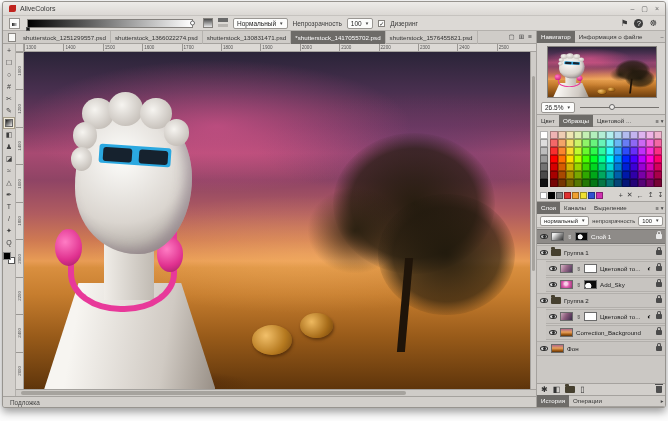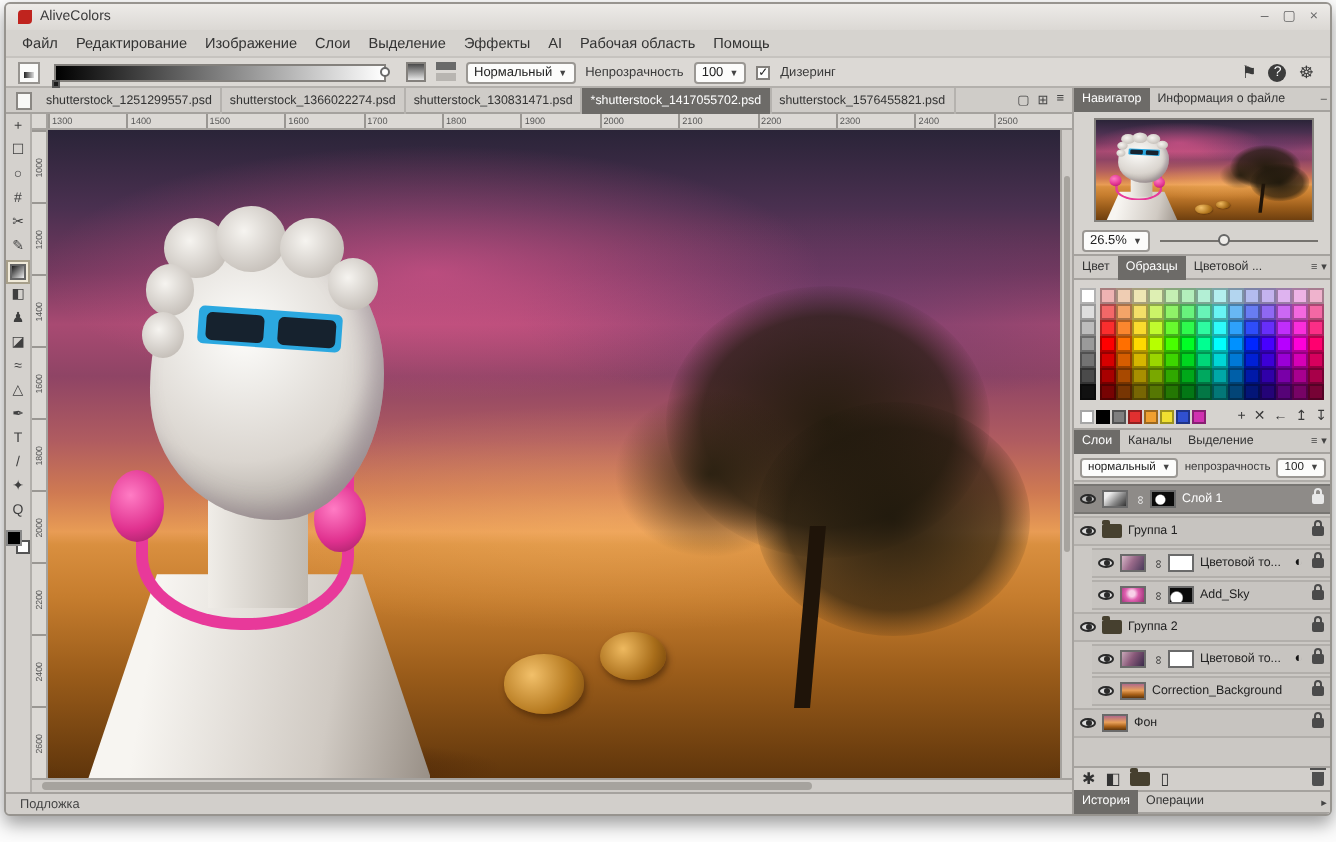--- a/index.html
+++ b/index.html
@@ -162,31 +162,20 @@
   <div class="titlebar">
     <div class="logo"></div>
     <div class="title-text">AliveColors</div>
     <div class="win-controls">
       <span>–</span>
       <span>▢</span>
       <span>×</span>
     </div>
   </div>
 
-  <div class="menubar" id="menubar">
-      <span class="menu-item">Файл</span>
-      <span class="menu-item">Редактирование</span>
-      <span class="menu-item">Изображение</span>
-      <span class="menu-item">Слои</span>
-      <span class="menu-item">Выделение</span>
-      <span class="menu-item">Эффекты</span>
-      <span class="menu-item">AI</span>
-      <span class="menu-item">Рабочая область</span>
-      <span class="menu-item">Помощь</span>
-    </div>
 
   <div class="toolbar">
     <div class="preset-box"></div>
     <div class="grad-strip">
       <span class="stop-l"></span>
       <span class="stop-r"></span>
     </div>
     <div class="mini-icon icon-grad2"></div>
     <div class="mini-icon icon-bars"></div>
     <div class="dd">

